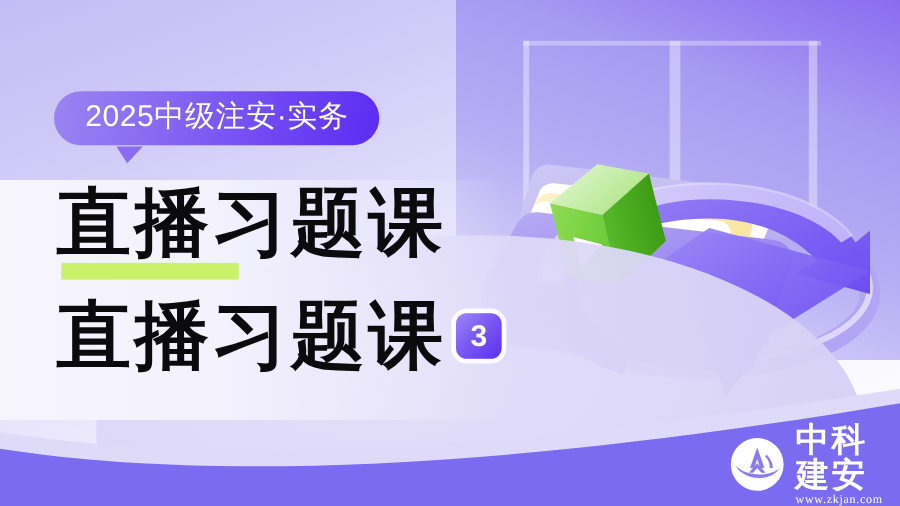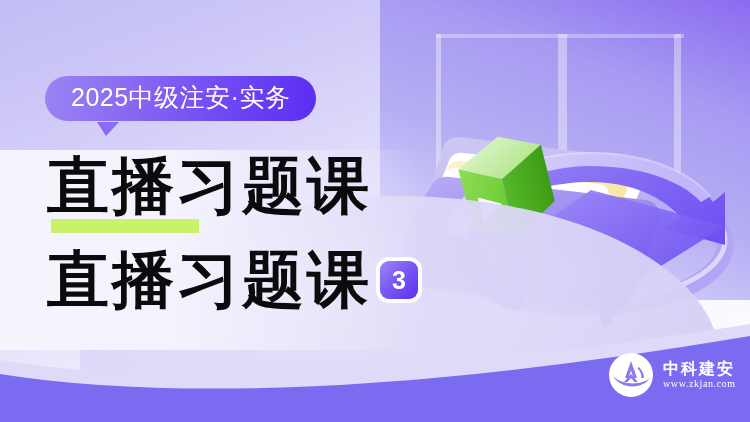--- a/index.html
+++ b/index.html
@@ -84,21 +84,21 @@
     font-size:25px;line-height:38px;text-align:center;letter-spacing:0;
   }
 
   
   .illu{position:absolute;left:395px;top:30px;width:355px;height:330px;}
 
   
   .logo{position:absolute;left:608px;top:352px;display:flex;align-items:center;}
   .logo-mark{width:46px;height:46px;flex:0 0 46px;}
   .logo-txt{margin-left:9px;color:#fff;}
-  .logo-cn{font-size:16px;font-weight:bold;letter-spacing:2px;line-height:1.05;}
+  .logo-cn{font-size:28px;font-weight:bold;letter-spacing:2px;line-height:1.05;}
   .logo-url{font-size:10px;letter-spacing:.6px;margin-top:0;font-family:Liberation Serif, serif;}
 </style>
 </head>
 <body>
 
 <div class="banner">
 
   <div class="bg-right-wash"></div>
   <div class="bg-bars">
     <div class="bar-top"></div>

